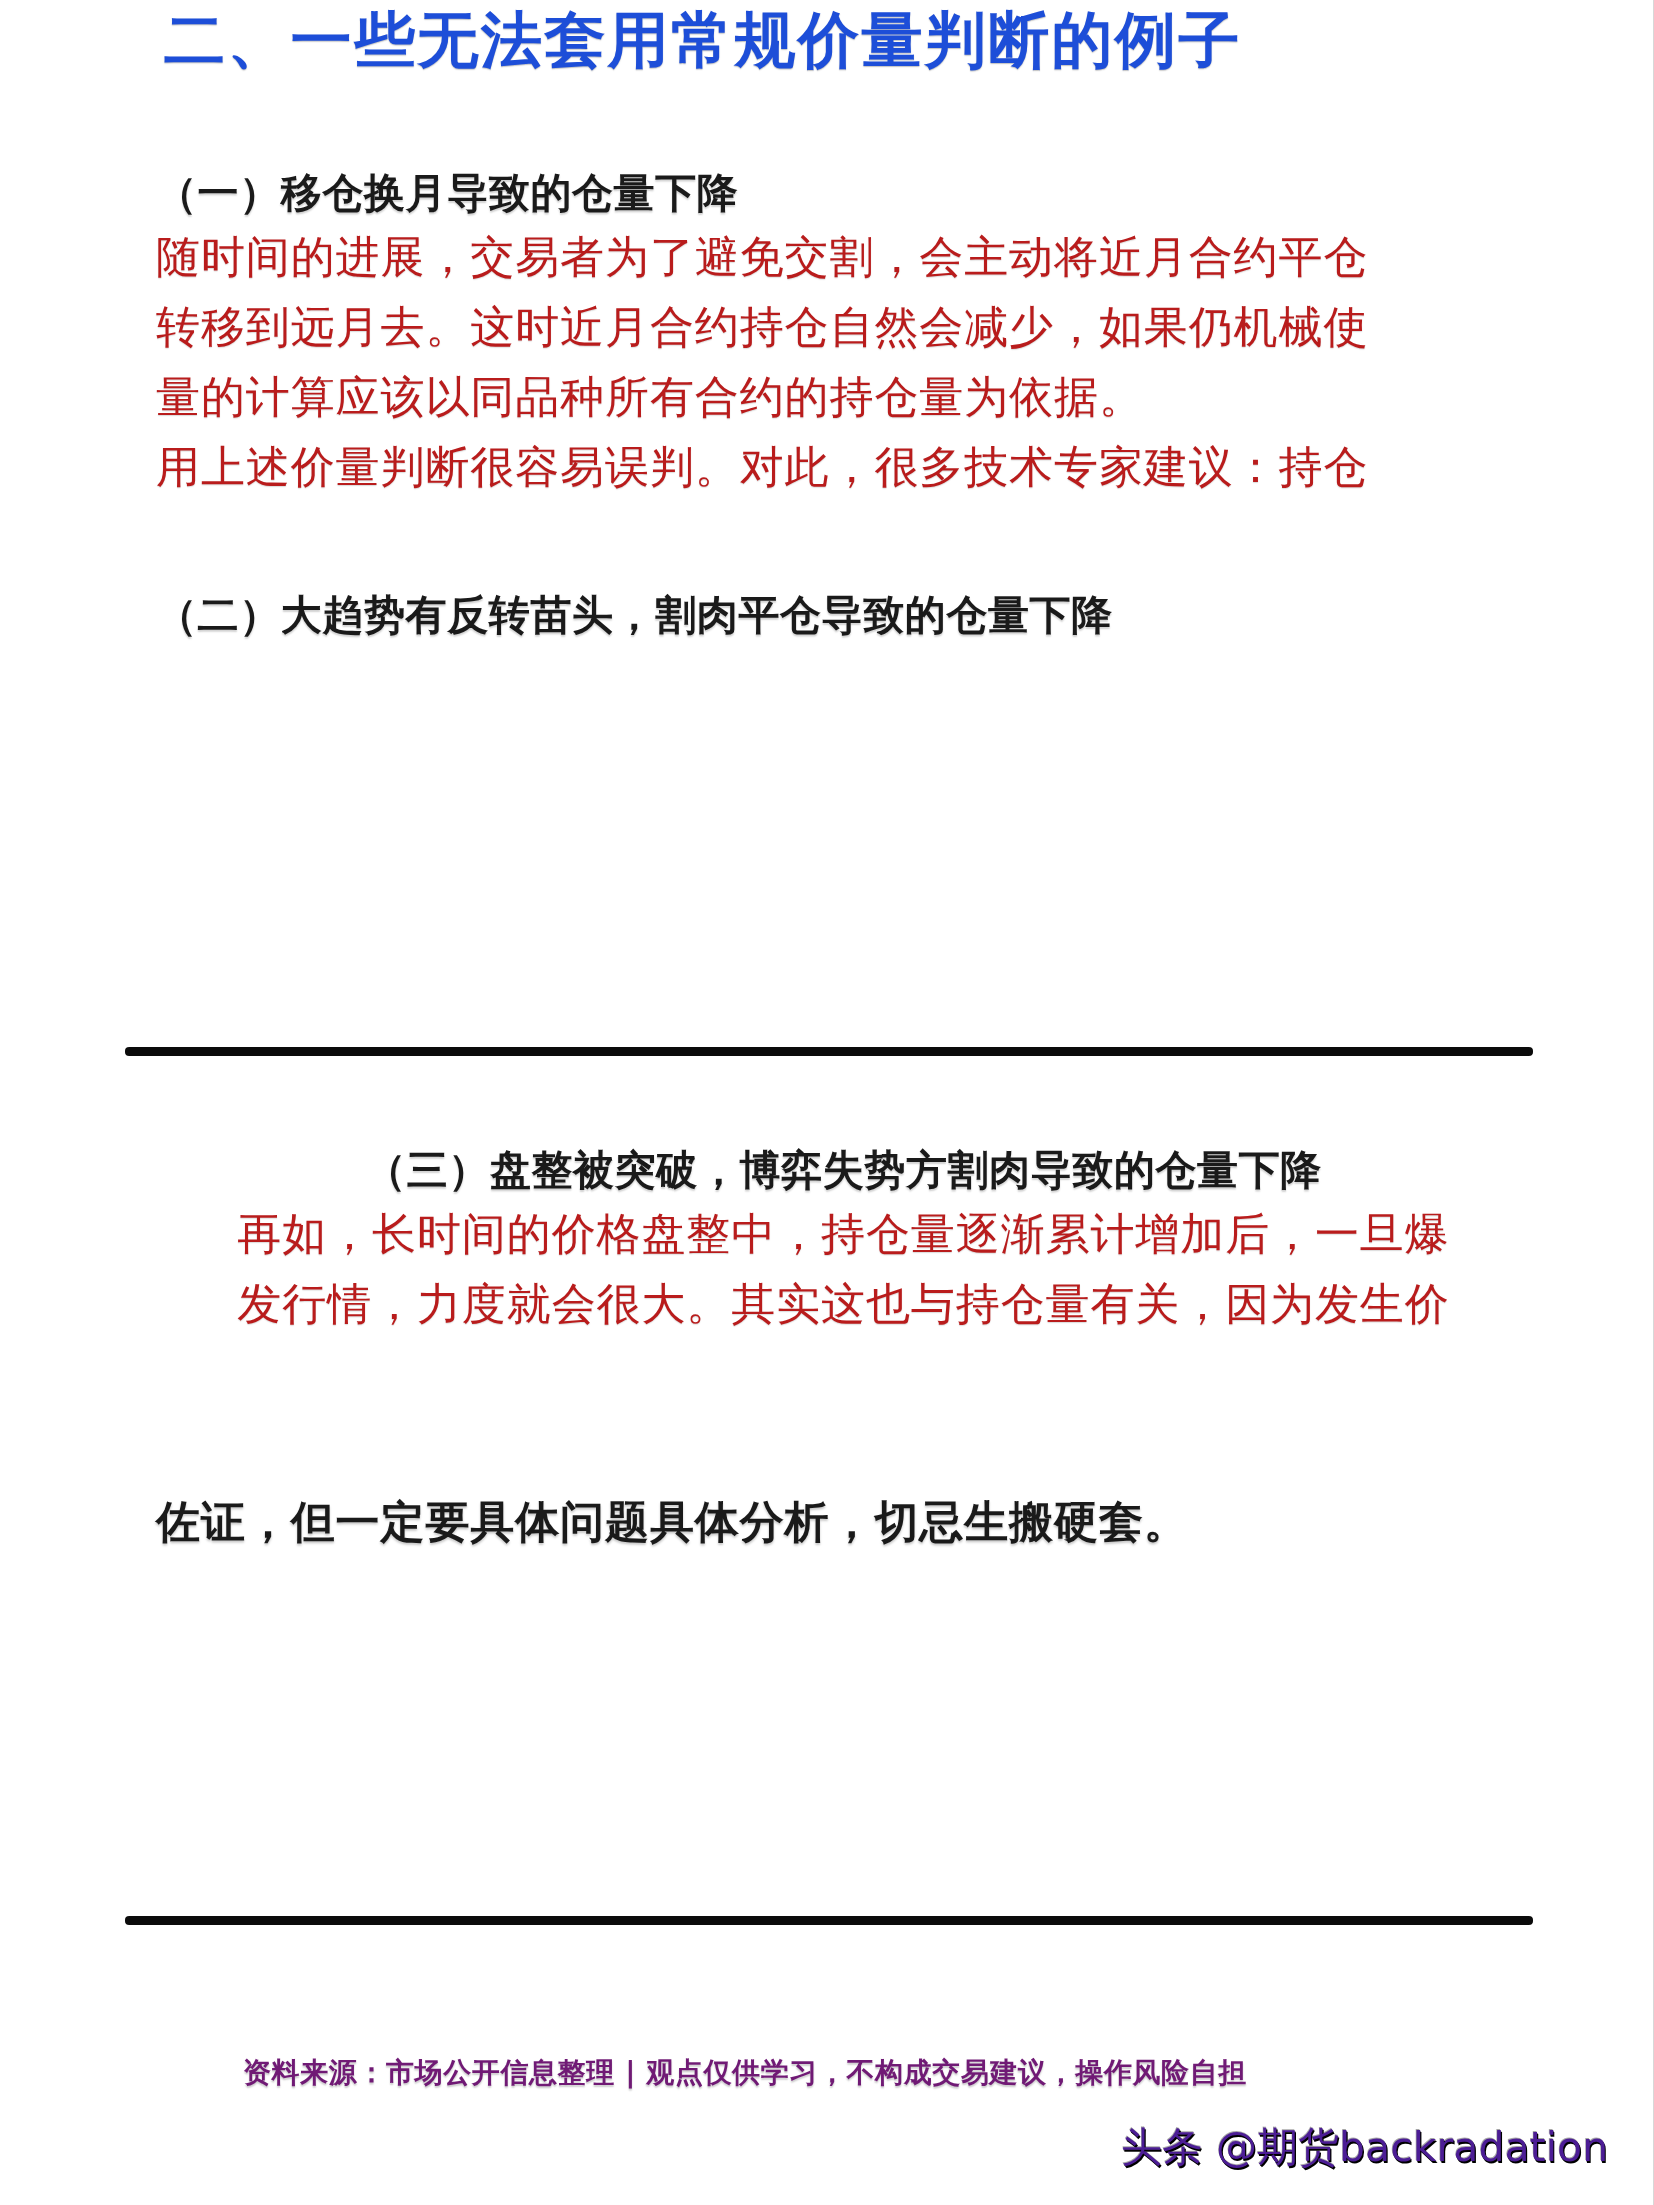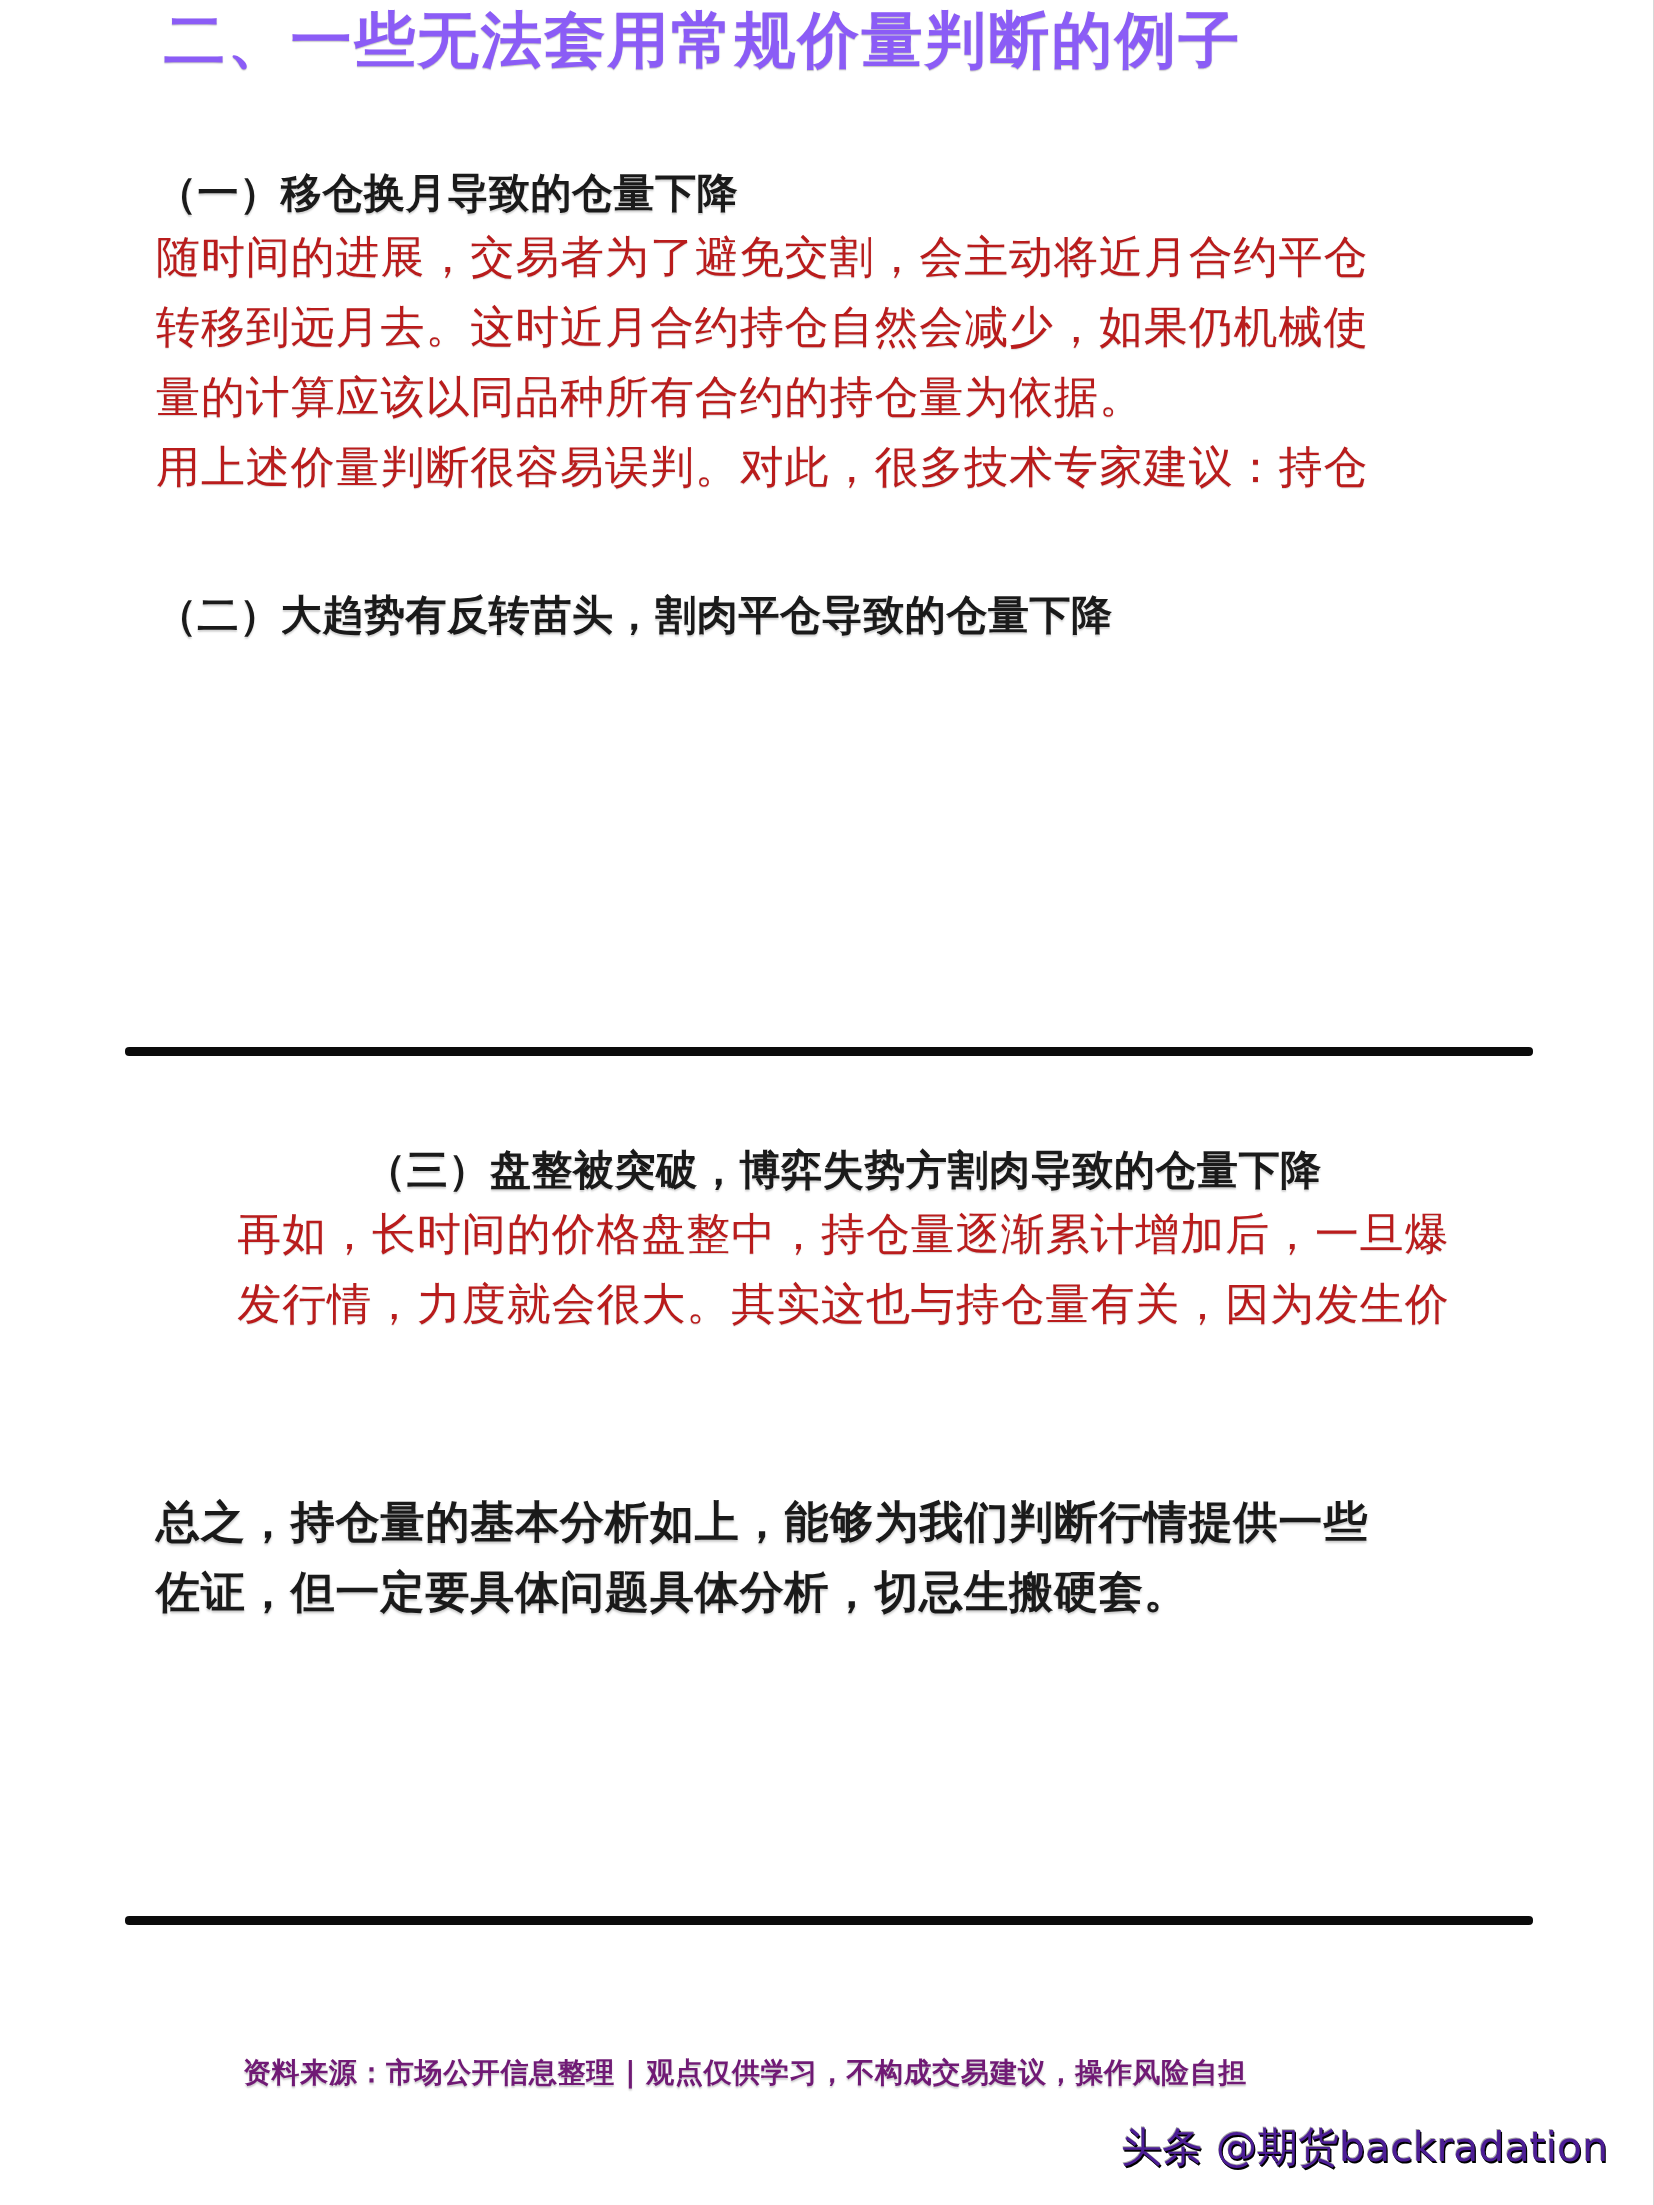--- a/index.html
+++ b/index.html
@@ -25,21 +25,21 @@
   }
   .title {
     position: absolute;
     left: 164px;
     top: 1.2px;
     font-size: 61px;
     font-weight: bold;
     letter-spacing: 2.4px;
     line-height: 77px;
     white-space: nowrap;
-    color: #8b5cf6;
+    color: #1d4ed8;
     text-shadow: 0 1.2px 1.2px rgba(0,0,0,0.25);
   }
   .section {
     position: absolute;
     left: 156px;
     width: 1375px;
   }
   .section-heading {
     font-size: 41px;
     font-weight: bold;
@@ -126,21 +126,20 @@
 
 <div class="section" style="top:1142px;text-align:center;">
   <div class="section-heading">（三）盘整被突破，博弈失势方割肉导致的仓量下降</div>
   <div class="section-body" style="margin-top:0px;">
     <div class="line">再如，长时间的价格盘整中，持仓量逐渐累计增加后，一旦爆</div>
     <div class="line">发行情，力度就会很大。其实这也与持仓量有关，因为发生价</div>
   </div>
 </div>
 
 <div class="section conclusion" style="top:1487px;">
-  <div class="line">总之，持仓量的基本分析如上，能够为我们判断行情提供一些</div>
   <div class="line">佐证，但一定要具体问题具体分析，切忌生搬硬套。</div>
 </div>
 
 <div class="divider" style="top:1916px;"></div>
 
 <div class="footer-note">资料来源：市场公开信息整理 | 观点仅供学习，不构成交易建议，操作风险自担</div>
 
 <div class="watermark">头条 @期货backradation</div>
 
 

